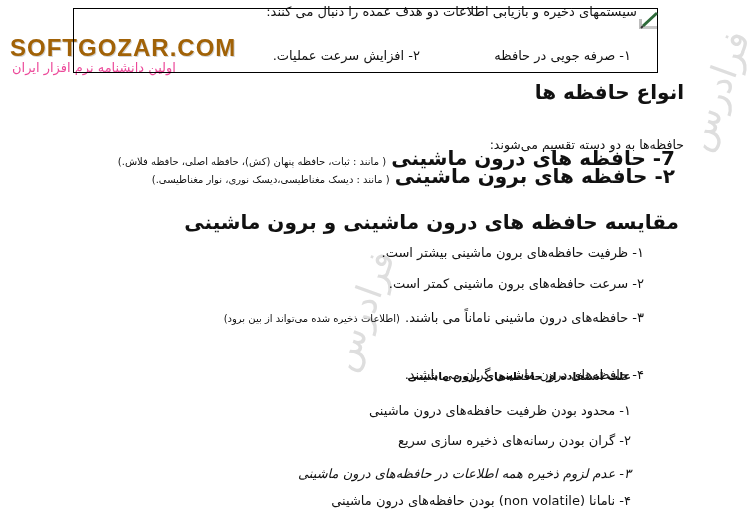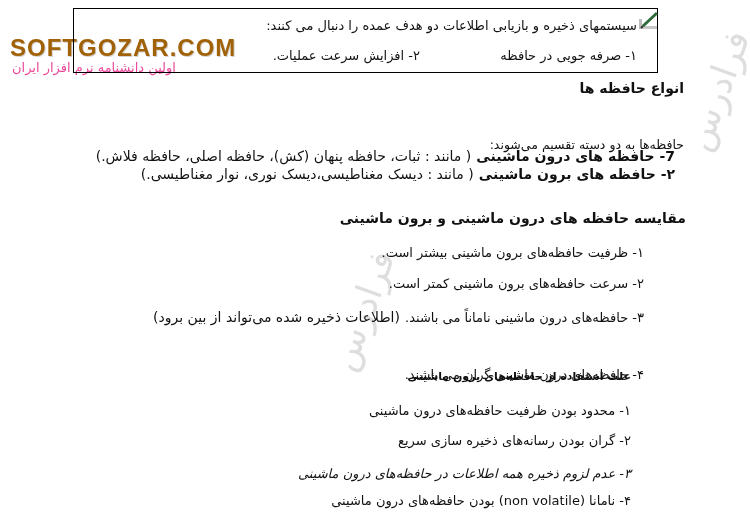--- a/index.html
+++ b/index.html
@@ -10,22 +10,22 @@
     }
     .rtl { direction: rtl; unicode-bidi: plaintext; }
     .box {
       position: absolute; left: 73px; top: 8px; width: 585px; height: 65px;
       border: 1.5px solid #000; box-sizing: border-box;
     }
     .pen { position: absolute; left: 637px; top: 11px; width: 24px; height: 20px; }
     .abs { position: absolute; white-space: nowrap; }
     .t13 { font-size: 13px; }
     .t12 { font-size: 12.5px; margin-top: 24px; }
-    .small { font-size: 14px; font-weight: normal; margin-top: 36px; }
-    .b14 { font-size: 14px; font-weight: bold; }
+    .small { font-size: 10px; font-weight: normal; margin-top: 36px; }
+    .b14 { font-size: 20px; font-weight: bold; }
     .b13 { font-size: 11px; font-weight: bold; }
     .wm-logo {
       position: absolute; left: 10px; top: 34px; font-size: 24px; font-weight: bold;
       letter-spacing: 1px; color: #a16207; font-family: "Liberation Sans", sans-serif;
       text-shadow: 1px 1px 0 #d4d4d4;
     }
     .wm-sub { position: absolute; left: 12px; top: 60px; font-size: 13px; color: #ec4899; }
     .wm-script {
       position: absolute; color: #dedede; font-size: 36px; transform: rotate(-70deg);
       font-family: "DejaVu Serif", serif;
@@ -39,37 +39,37 @@
 <div class="wm-script rtl" style="left:655px;top:70px;">فرادرس</div>
 <div class="wm-script rtl" style="left:300px;top:290px;">فرادرس</div>
 
 <div class="box"></div>
 <svg class="pen" viewBox="0 0 24 20">
   <rect x="2" y="15" width="18" height="3" fill="#c8c8c8"></rect>
   <rect x="2" y="8" width="3" height="10" fill="#bdbdbd"></rect>
   <line x1="6" y1="15" x2="20" y2="2" stroke="#2e6b3a" stroke-width="3"></line>
   <line x1="6" y1="15" x2="4" y2="17" stroke="#333" stroke-width="2"></line>
 </svg>
-<div class="abs rtl t13" style="right:113px;top:18px;">سیستمهای ذخیره و بازیابی اطلاعات دو هدف عمده را دنبال می کنند:</div>
-<div class="abs rtl t13" style="right:113px;top:48px;">۱- صرفه جویی در حافظه</div>
+<div class="abs rtl t13" style="right:113px;top:4px;">سیستمهای ذخیره و بازیابی اطلاعات دو هدف عمده را دنبال می کنند:</div>
+<div class="abs rtl t13" style="right:119px;top:48px;">۱- صرفه جویی در حافظه</div>
 <div class="abs rtl t13" style="right:330px;top:48px;">۲- افزایش سرعت عملیات.</div>
 
 <div class="abs rtl b14" style="right:66px;top:80px;">انواع حافظه ها</div>
 <div class="abs rtl t12" style="right:66px;top:113px;">حافظه‌ها به دو دسته تقسیم می‌شوند:</div>
 
 <div class="abs rtl" style="right:75px;top:146px;">
   <span class="b14">7- حافظه های درون ماشینی</span>
   <span class="small">( مانند : ثبات، حافظه پنهان (کش)، حافظه اصلی، حافظه فلاش.)</span>
 </div>
 <div class="abs rtl" style="right:75px;top:164px;">
   <span class="b14">۲- حافظه های برون ماشینی</span>
   <span class="small">( مانند : دیسک مغناطیسی،دیسک نوری، نوار مغناطیسی.)</span>
 </div>
 
-<div class="abs rtl b14" style="right:64px;top:210px;">مقایسه حافظه های درون ماشینی و برون ماشینی</div>
+<div class="abs rtl b14" style="right:71px;top:210px;">مقایسه حافظه های درون ماشینی و برون ماشینی</div>
 <div class="abs rtl t13" style="right:106px;top:245px;">۱- ظرفیت حافظه‌های برون ماشینی بیشتر است.</div>
 <div class="abs rtl t13" style="right:106px;top:276px;">۲- سرعت حافظه‌های برون ماشینی کمتر است.</div>
 <div class="abs rtl" style="right:106px;top:307px;">
   <span class="t13">۳- حافظه‌های درون ماشینی ناماناً می باشند.</span>
   <span class="small">(اطلاعات ذخیره شده می‌تواند از بین برود)</span>
 </div>
 <div class="abs rtl t13" style="right:106px;top:338px;margin-top:29px;">۴- حافظه‌های درون ماشینی گران می باشند.</div>
 
 <div class="abs rtl b13" style="right:119px;top:370px;">علت استفاده از حافظه‌های برون ماشینی</div>
 <div class="abs rtl t13" style="right:119px;top:403px;">۱- محدود بودن ظرفیت حافظه‌های درون ماشینی</div>

